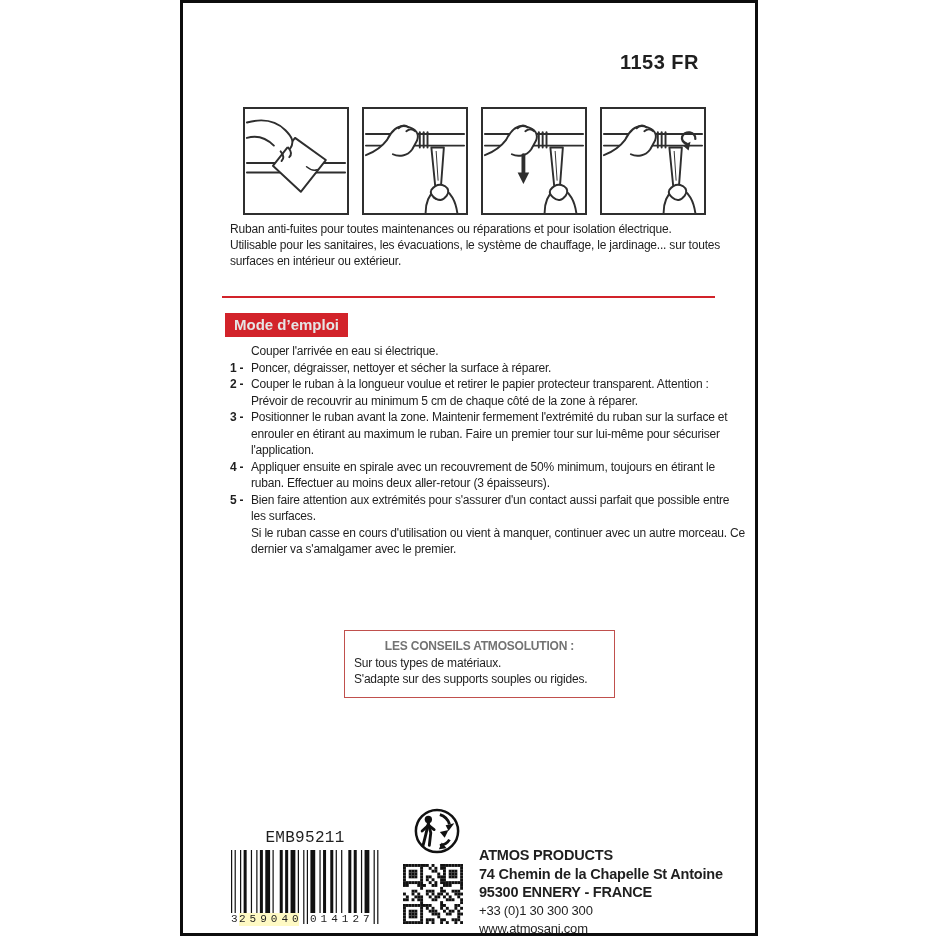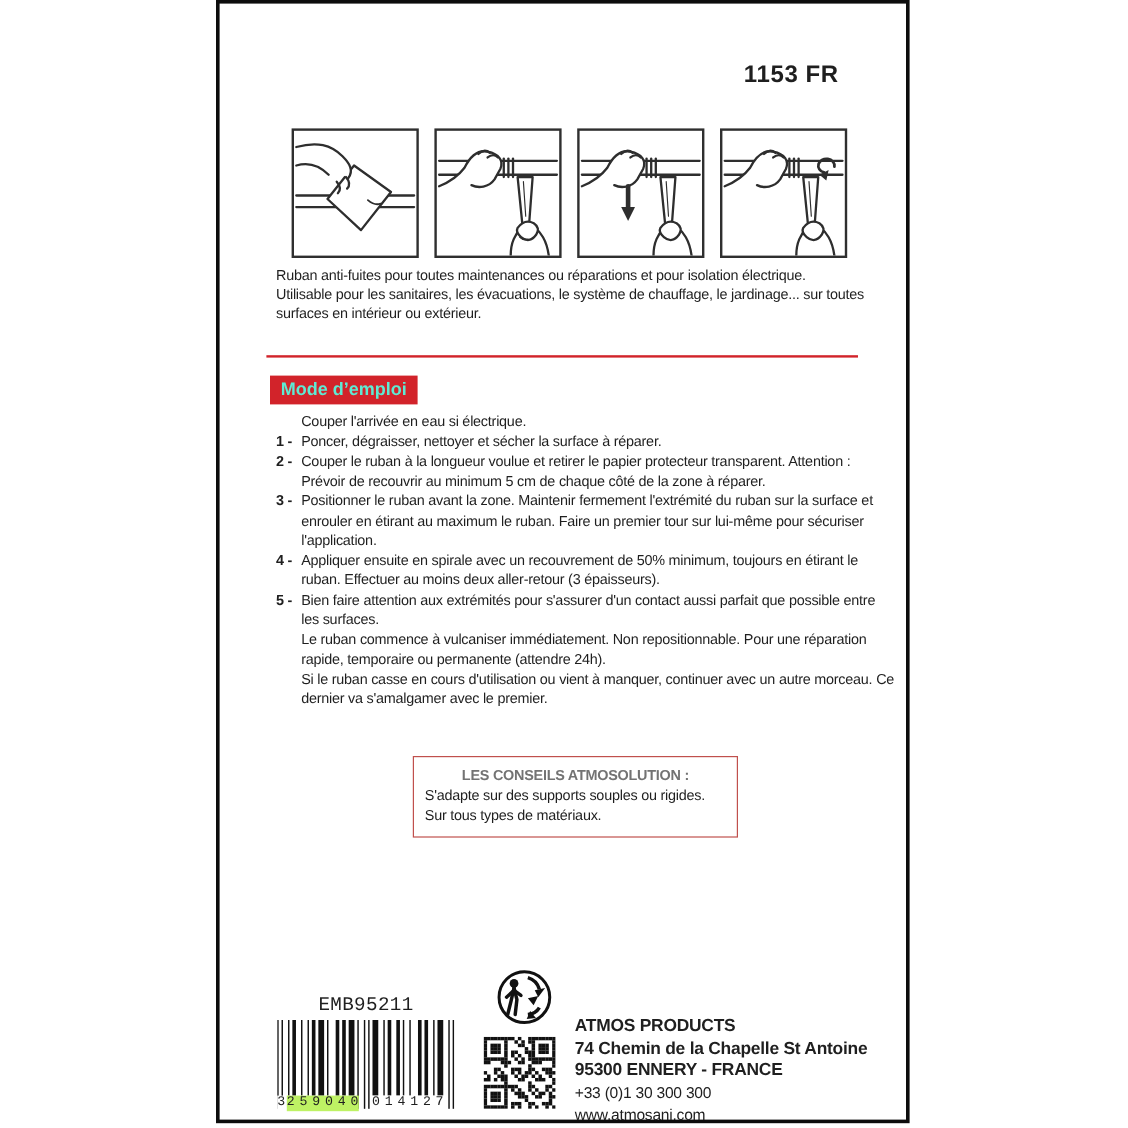--- a/index.html
+++ b/index.html
@@ -6,36 +6,36 @@
   body{width:940px;height:940px;position:relative;font-family:"Liberation Sans","DejaVu Sans",sans-serif;color:#1f1f1f;}
   .label{position:absolute;left:180px;top:0;width:578px;height:936px;border:3px solid #0d0d0d;box-sizing:border-box;background:#fff;}
   .code{position:absolute;top:48px;right:56px;font-size:20px;font-weight:700;letter-spacing:0.5px;}
   .pictos{position:absolute;left:60px;top:104px;display:flex;gap:13px;}
   .picto{width:106px;height:108px;border:2px solid #2f2f2f;box-sizing:border-box;background:#fff;}
   .picto svg{width:100%;height:100%;display:block;}
   .intro{position:absolute;left:47px;top:218px;width:512px;font-size:12px;line-height:16px;letter-spacing:-0.2px;}
   .intro-title{font-weight:700;}
   .intro p{margin:0;}
   .redline{position:absolute;left:39px;top:293px;width:493px;height:2px;background:#d2232a;}
-  .badge{position:absolute;left:42px;top:310px;background:#d2232a;color:#5eead4;font-weight:700;font-size:15px;padding:3px 9px 4px 9px;letter-spacing:0;}
+  .badge{position:absolute;left:42px;top:310px;background:#d2232a;color:#e5e5e5;font-weight:700;font-size:15px;padding:3px 9px 4px 9px;letter-spacing:0;}
   .steps{position:absolute;left:47px;top:340px;width:516px;font-size:12px;line-height:16.5px;letter-spacing:-0.2px;}
   .prestep,.note{margin-left:21px;}
   .step{display:flex;}
   .step .num{width:21px;flex:none;font-weight:700;}
   .step .txt{flex:1;}
   .advice{position:absolute;left:161px;top:627px;width:271px;box-sizing:border-box;border:1px solid #c0504d;padding:7px 9px 10px 9px;font-size:12px;line-height:16px;letter-spacing:-0.2px;}
   .advice-title{color:#737373;font-weight:700;text-align:center;margin-bottom:1px;}
   .bc-block{position:absolute;left:44px;top:826px;width:156px;text-align:center;font-family:Liberation Mono, monospace;}
   .emb{font-size:16px;letter-spacing:0.3px;margin-bottom:3px;}
   .bc-wrap{position:relative;width:148px;height:76px;margin:0 auto;}
   .bc-wrap svg{position:absolute;left:0;top:0;}
   .bc-wrap rect{fill:#111;}
   .bc-digits{position:absolute;left:0;right:0;bottom:0;height:13px;font-size:11px;line-height:13px;display:flex;}
   .bc-digits .pfx{width:8px;text-align:left;background:#fff;}
-  .bc-digits .g1{position:absolute;left:8px;width:60px;background:#bef264;letter-spacing:4px;text-align:center;}
+  .bc-digits .g1{position:absolute;left:8px;width:60px;background:#fef9c3;letter-spacing:4px;text-align:center;}
   .bc-digits .g2{position:absolute;left:79px;width:60px;background:#fff;letter-spacing:4px;text-align:center;}
   .triman{position:absolute;left:230px;top:803px;width:48px;height:50px;}
   .qr{position:absolute;left:220px;top:861px;width:60px;height:60px;}
   .qr rect{fill:#111;}
   .addr{position:absolute;left:296px;top:843px;width:276px;letter-spacing:-0.2px;}
   .addr .b{font-weight:700;font-size:14.5px;line-height:18.5px;}
   .addr .r{font-size:13px;line-height:18.5px;}
   .lineart{stroke:#2e2e2e;stroke-width:2;fill:none;stroke-linecap:round;stroke-linejoin:round;}
 </style>
 </head>
@@ -148,28 +148,27 @@
       <span class="txt">Positionner le ruban avant la zone. Maintenir fermement l'extrémité du ruban sur la surface et enrouler en étirant au maximum le ruban. Faire un premier tour sur lui-même pour sécuriser l'application.</span>
     </div>
     <div class="step">
       <span class="num">4 -</span>
       <span class="txt">Appliquer ensuite en spirale avec un recouvrement de 50% minimum, toujours en étirant le ruban. Effectuer au moins deux aller-retour (3 épaisseurs).</span>
     </div>
     <div class="step">
       <span class="num">5 -</span>
       <span class="txt">Bien faire attention aux extrémités pour s'assurer d'un contact aussi parfait que possible entre les surfaces.</span>
     </div>
-    <div class="note">Le ruban commence à vulcaniser immédiatement. Non repositionnable. Pour une réparation rapide, temporaire ou permanente (attendre 24h).</div>
     <div class="note">Si le ruban casse en cours d'utilisation ou vient à manquer, continuer avec un autre morceau. Ce dernier va s'amalgamer avec le premier.</div>
   </div>
 
   <div class="advice">
     <div class="advice-title">LES CONSEILS ATMOSOLUTION :</div>
+    <div>Sur tous types de matériaux.</div>
     <div>S'adapte sur des supports souples ou rigides.</div>
-    <div>Sur tous types de matériaux.</div>
   </div>
 
   <div class="bc-block">
     <div class="emb">EMB95211</div>
     <div class="bc-wrap">
       <svg id="barcode-svg" width="148" height="76" viewBox="0 0 148 76">
           <rect x="0.00" y="0" width="1.20" height="74"></rect>
           <rect x="3.61" y="0" width="1.20" height="74"></rect>
           <rect x="9.02" y="0" width="1.20" height="63"></rect>
           <rect x="12.63" y="0" width="3.01" height="63"></rect>

